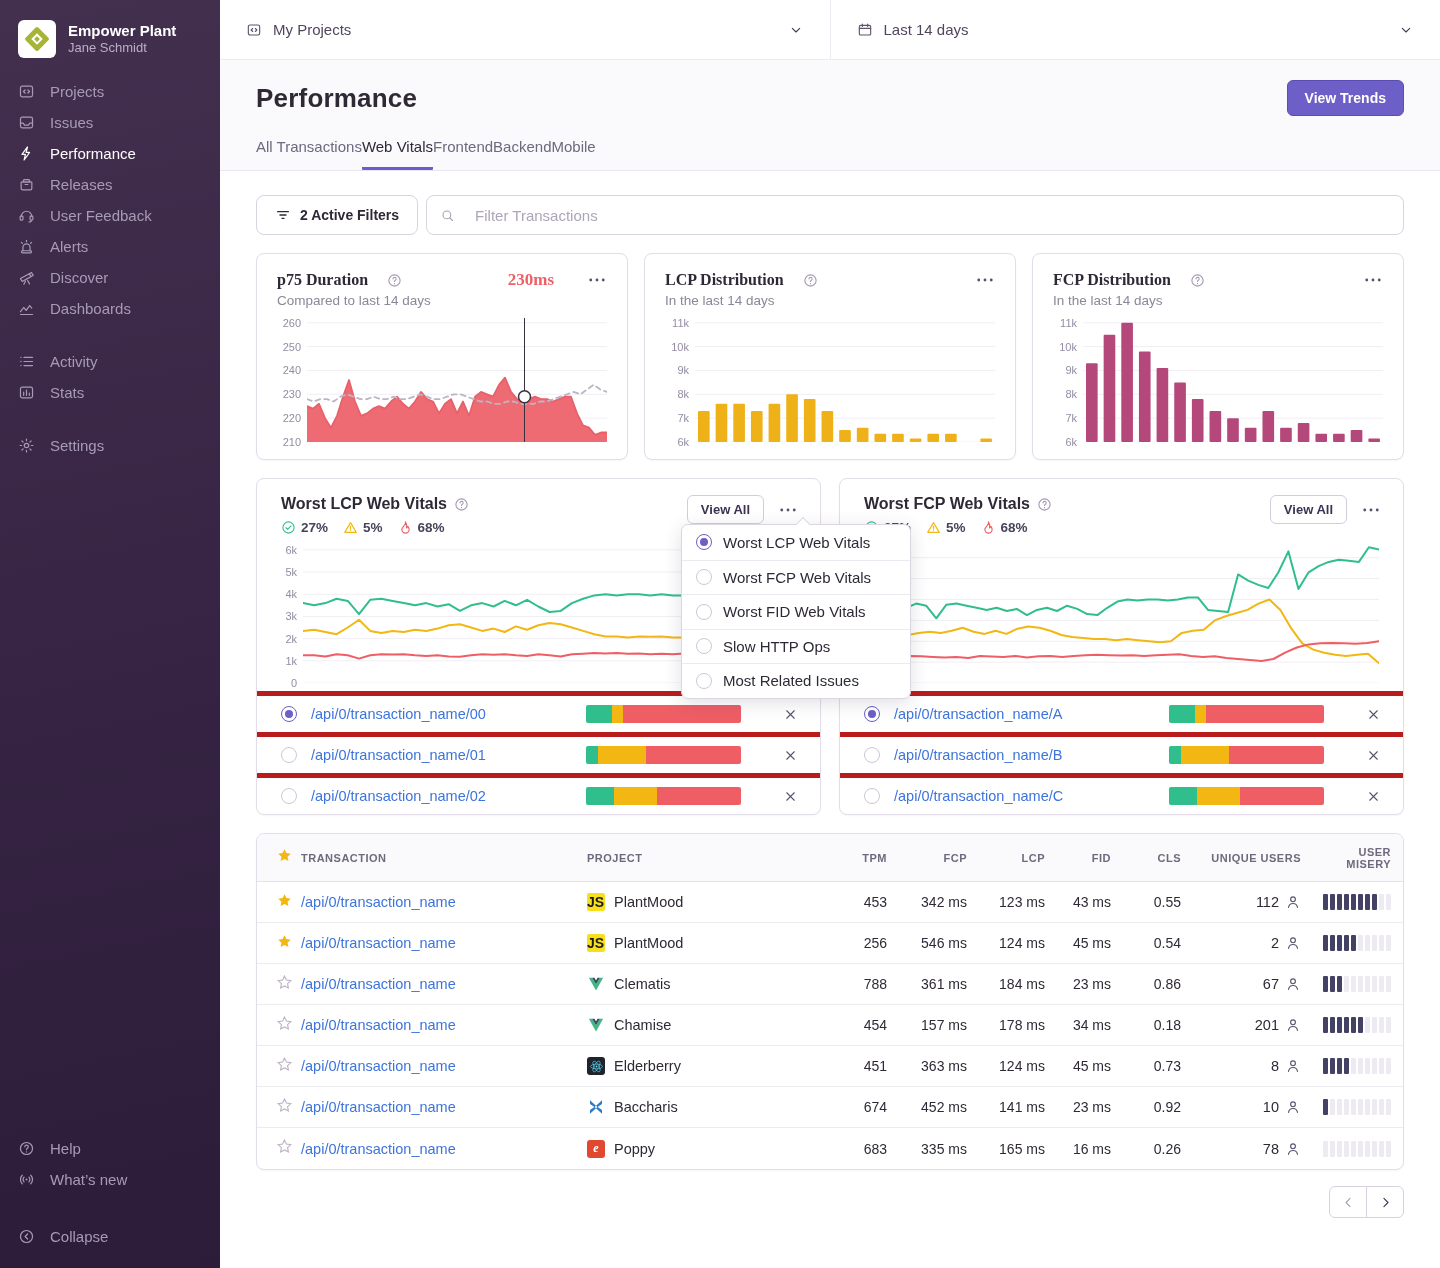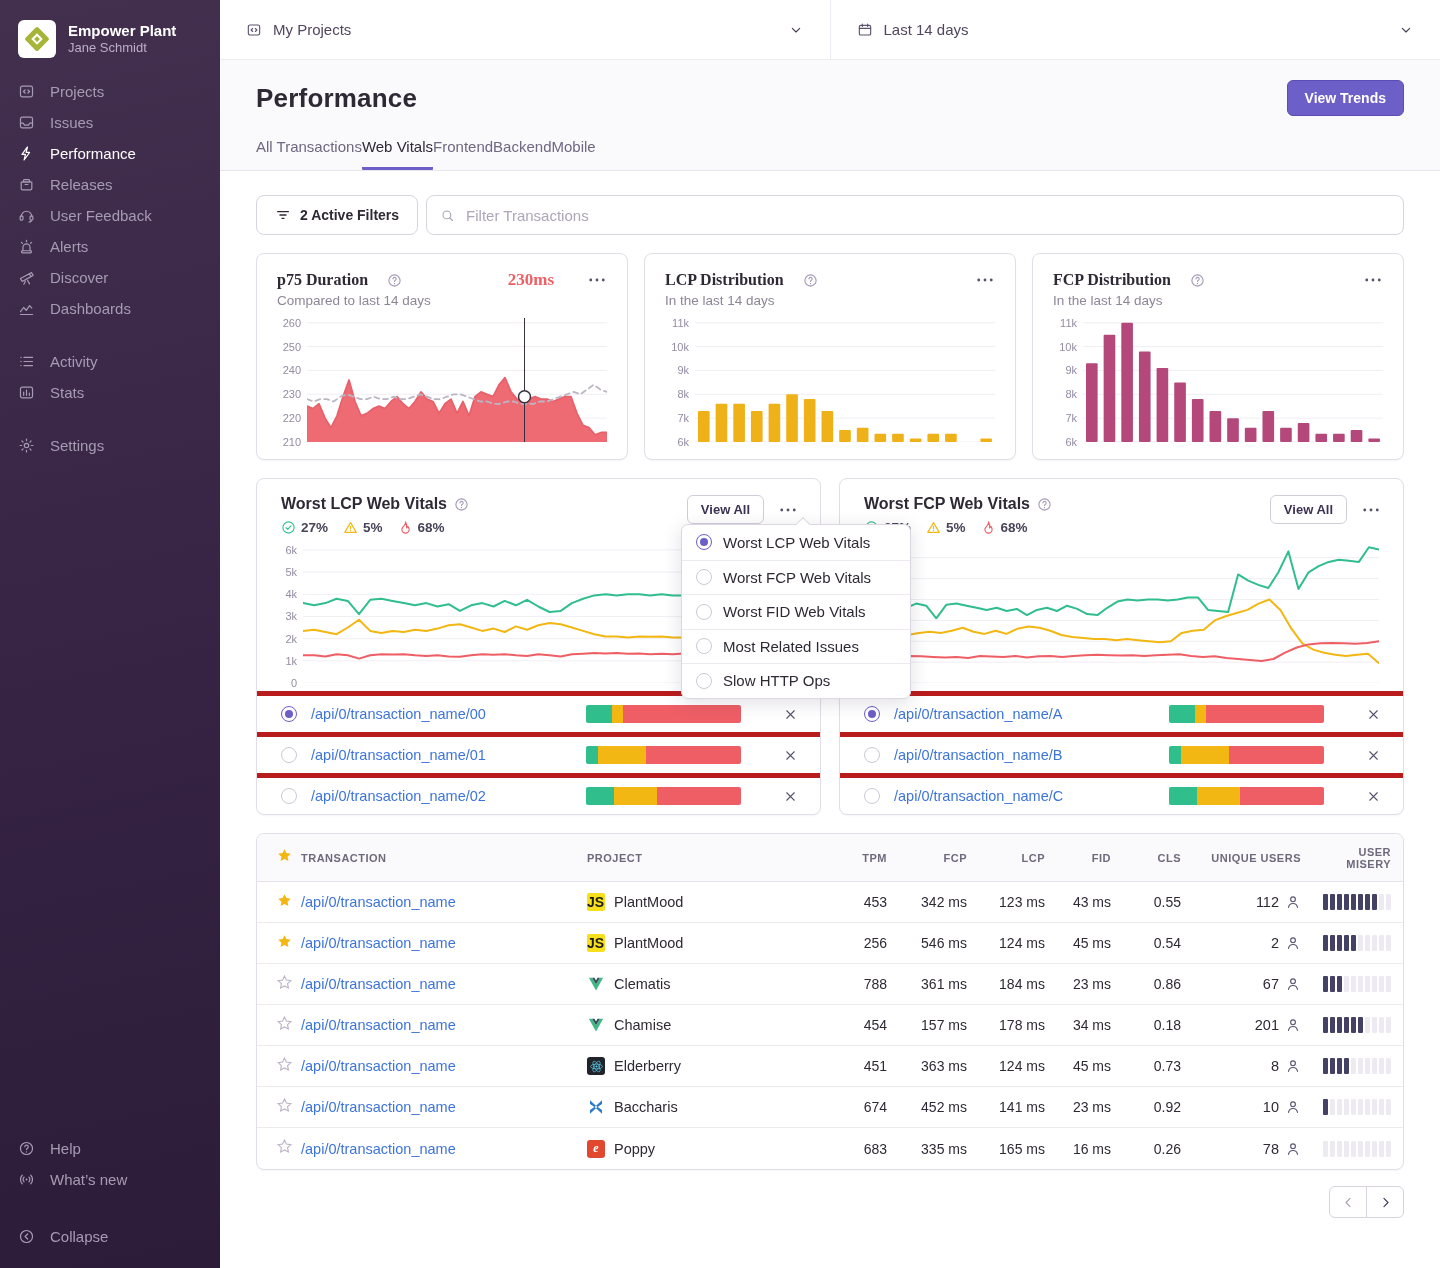--- a/index.html
+++ b/index.html
@@ -42,21 +42,21 @@
   .tabs { display:flex; margin-top:22px;align-items:flex-end; }
   .tab { padding-bottom:12px; font-size:15px; color:#6E6880; cursor:pointer; border-bottom:3px solid transparent; border-radius:1px; }
   .tab.active { color:#2F2936; border-bottom-color:#6C5FC7; }
 
   .content { padding:0 36px 40px 36px; background:#fff; }
 
   
   .filter-row { display:flex; gap:8px; margin-top:24px; }
   .btn-filters { display:flex; align-items:center; gap:9px; background:#fff; border:1px solid #D9D3E0; border-radius:8px; padding:0 18px; height:40px; font-size:14px; font-weight:700; color:#2F2936; cursor:pointer; font-family:inherit; }
   .btn-filters .i { color:#2F2936; }
-  .search-box { flex:1; display:flex; align-items:center; gap:11px; border:1px solid #D9D3E0; border-radius:8px; height:40px; padding:0 13px; background:#fff; }
+  .search-box { flex:1; display:flex; align-items:center; gap:20px; border:1px solid #D9D3E0; border-radius:8px; height:40px; padding:0 13px; background:#fff; }
   .search-box .i { color:#A9A1B5; width:15px; height:15px; }
   .search-box input { border:none; outline:none; flex:1; font-size:15px; color:#2F2936; font-family:inherit; background:transparent; }
   .search-box input::placeholder { color:#ADA5B8; }
 
   
   .card { background:#fff; border:1px solid #E2DDE8; border-radius:8px; box-shadow:0 1px 2px rgba(43,34,51,.04); }
   .grid3 { display:grid; grid-template-columns:repeat(3,1fr); gap:16px; margin-top:18px; }
   .mini-card { padding:16px 20px 14px 20px; height:207px; }
   .card-head { display:flex; align-items:center; gap:19px;font-family:Liberation Serif, serif; }
   .card-title { font-size:16px; font-weight:700; color:#2F2936; }
@@ -1136,20 +1136,20 @@
       <div class="dd-item">
         <span class="radio"></span>
         <span>Worst FCP Web Vitals</span>
       </div>
       <div class="dd-item">
         <span class="radio"></span>
         <span>Worst FID Web Vitals</span>
       </div>
       <div class="dd-item">
         <span class="radio"></span>
-        <span>Most Related Issues</span>
+        <span>Slow HTTP Ops</span>
       </div>
       <div class="dd-item">
         <span class="radio"></span>
-        <span>Slow HTTP Ops</span>
+        <span>Most Related Issues</span>
       </div>
     </div>
 </div>
 
 </body></html>

